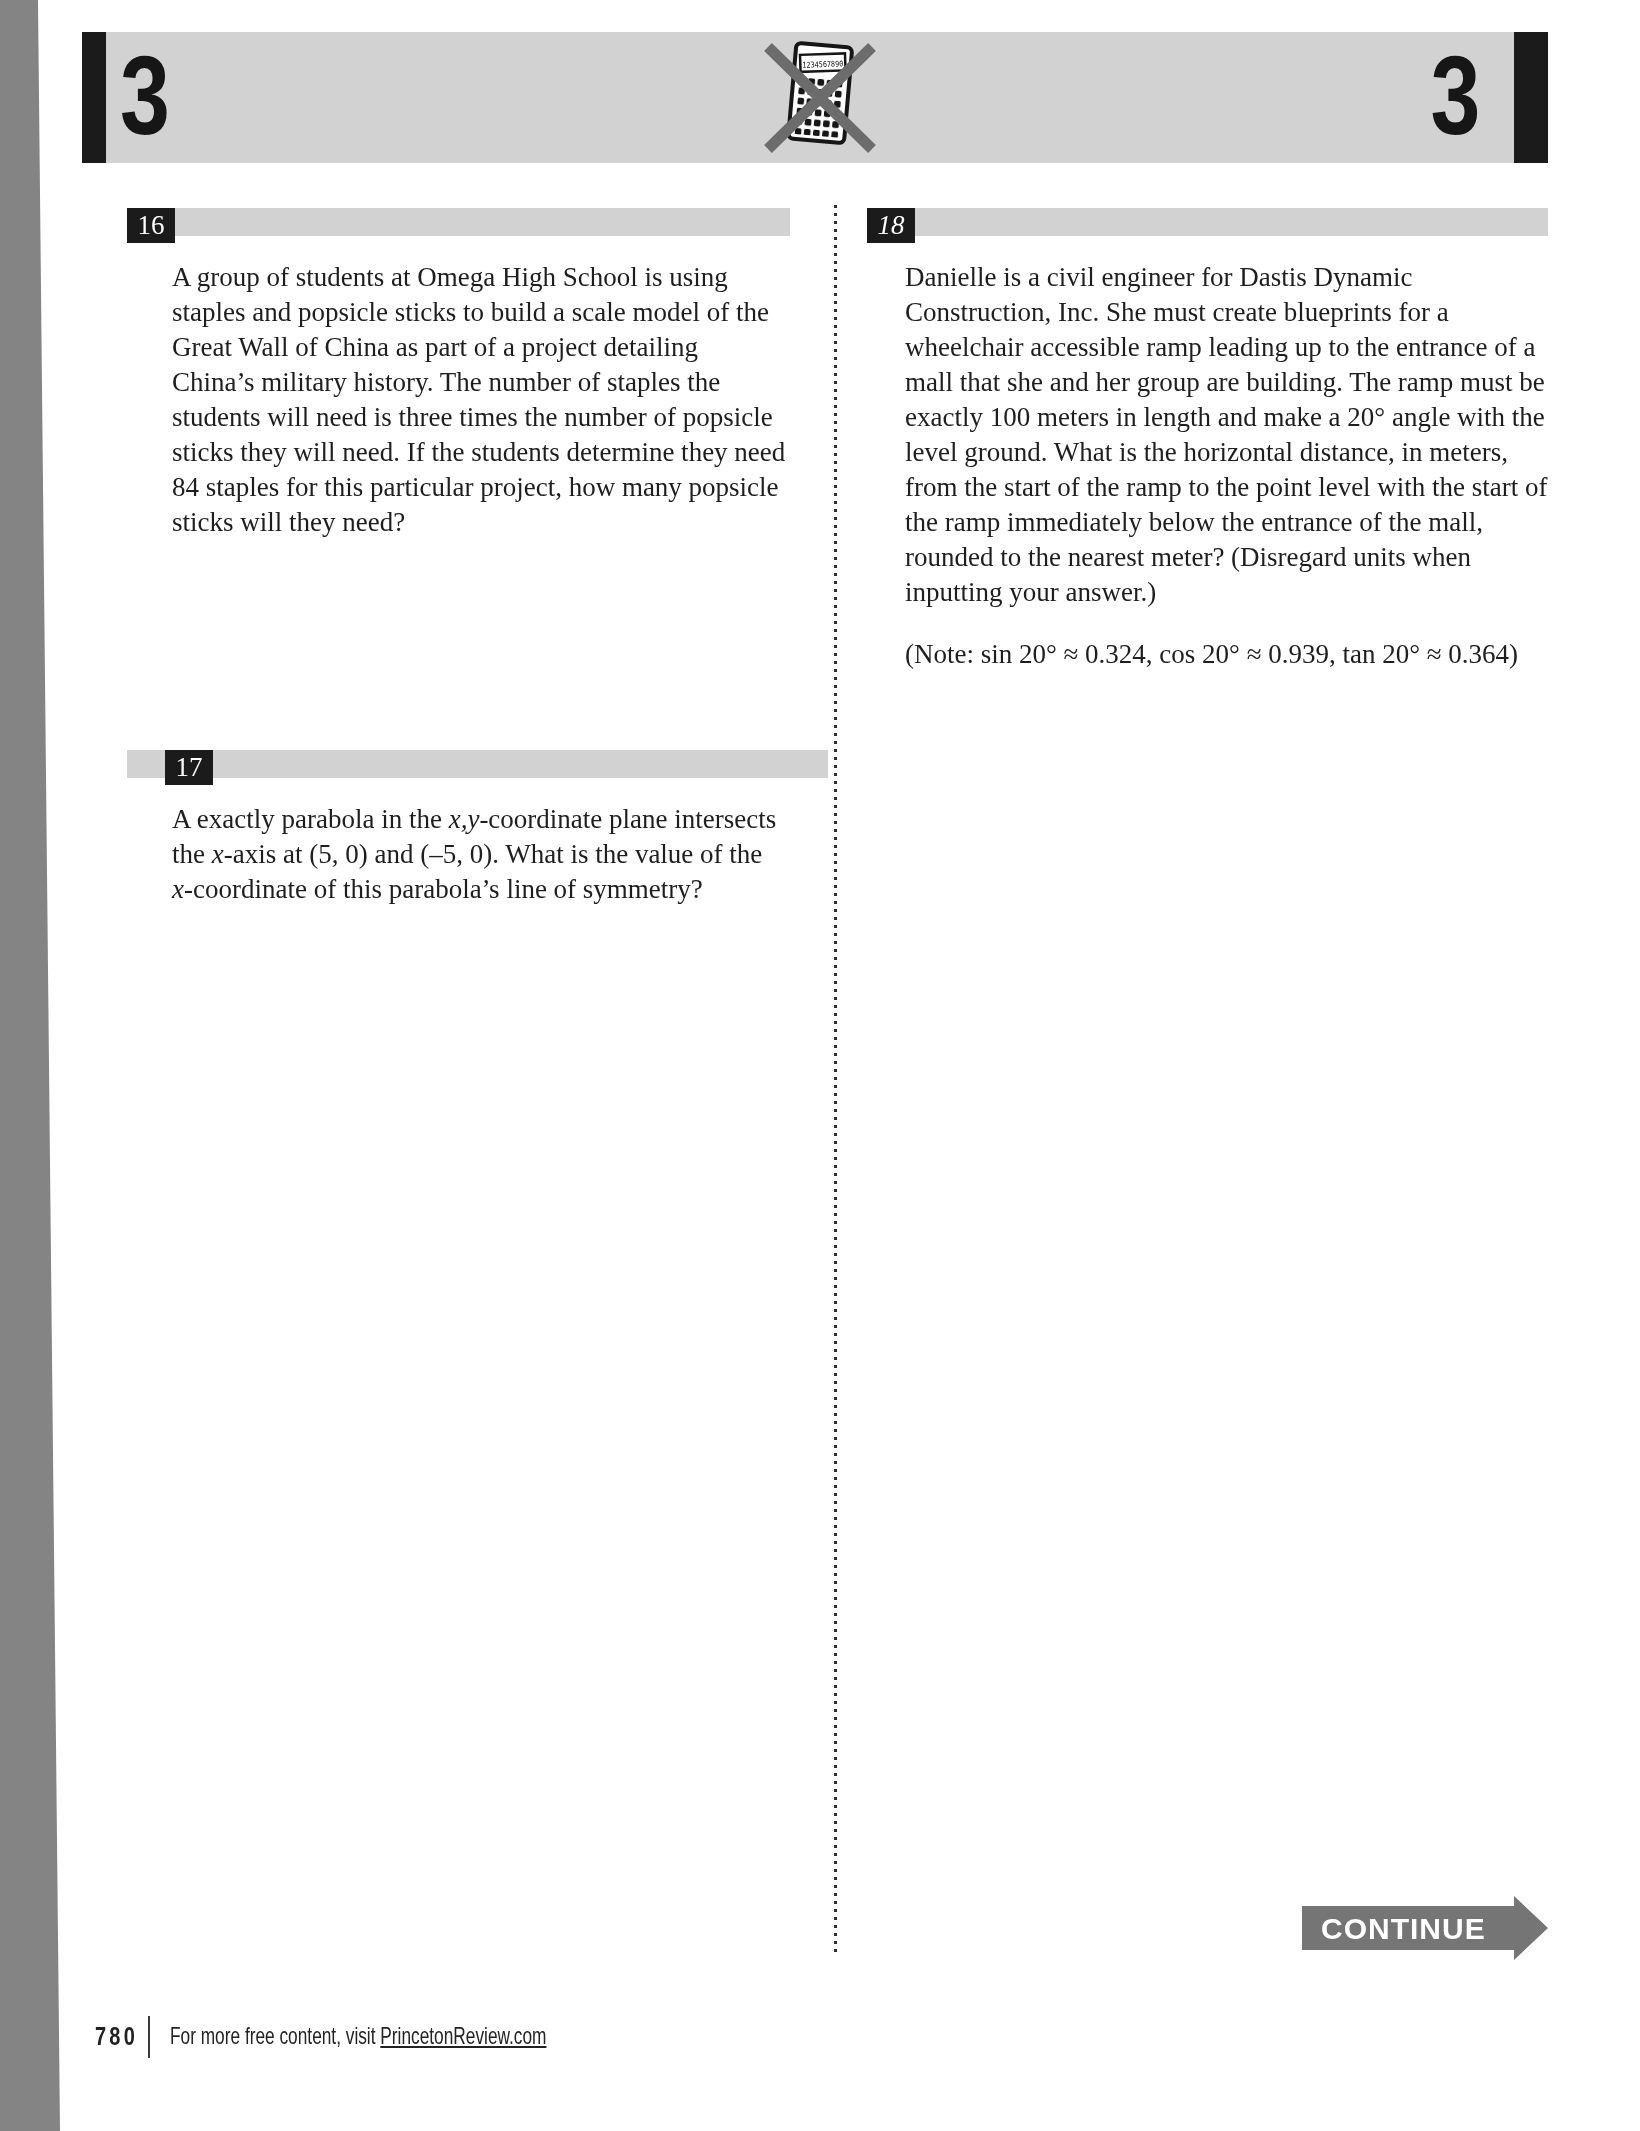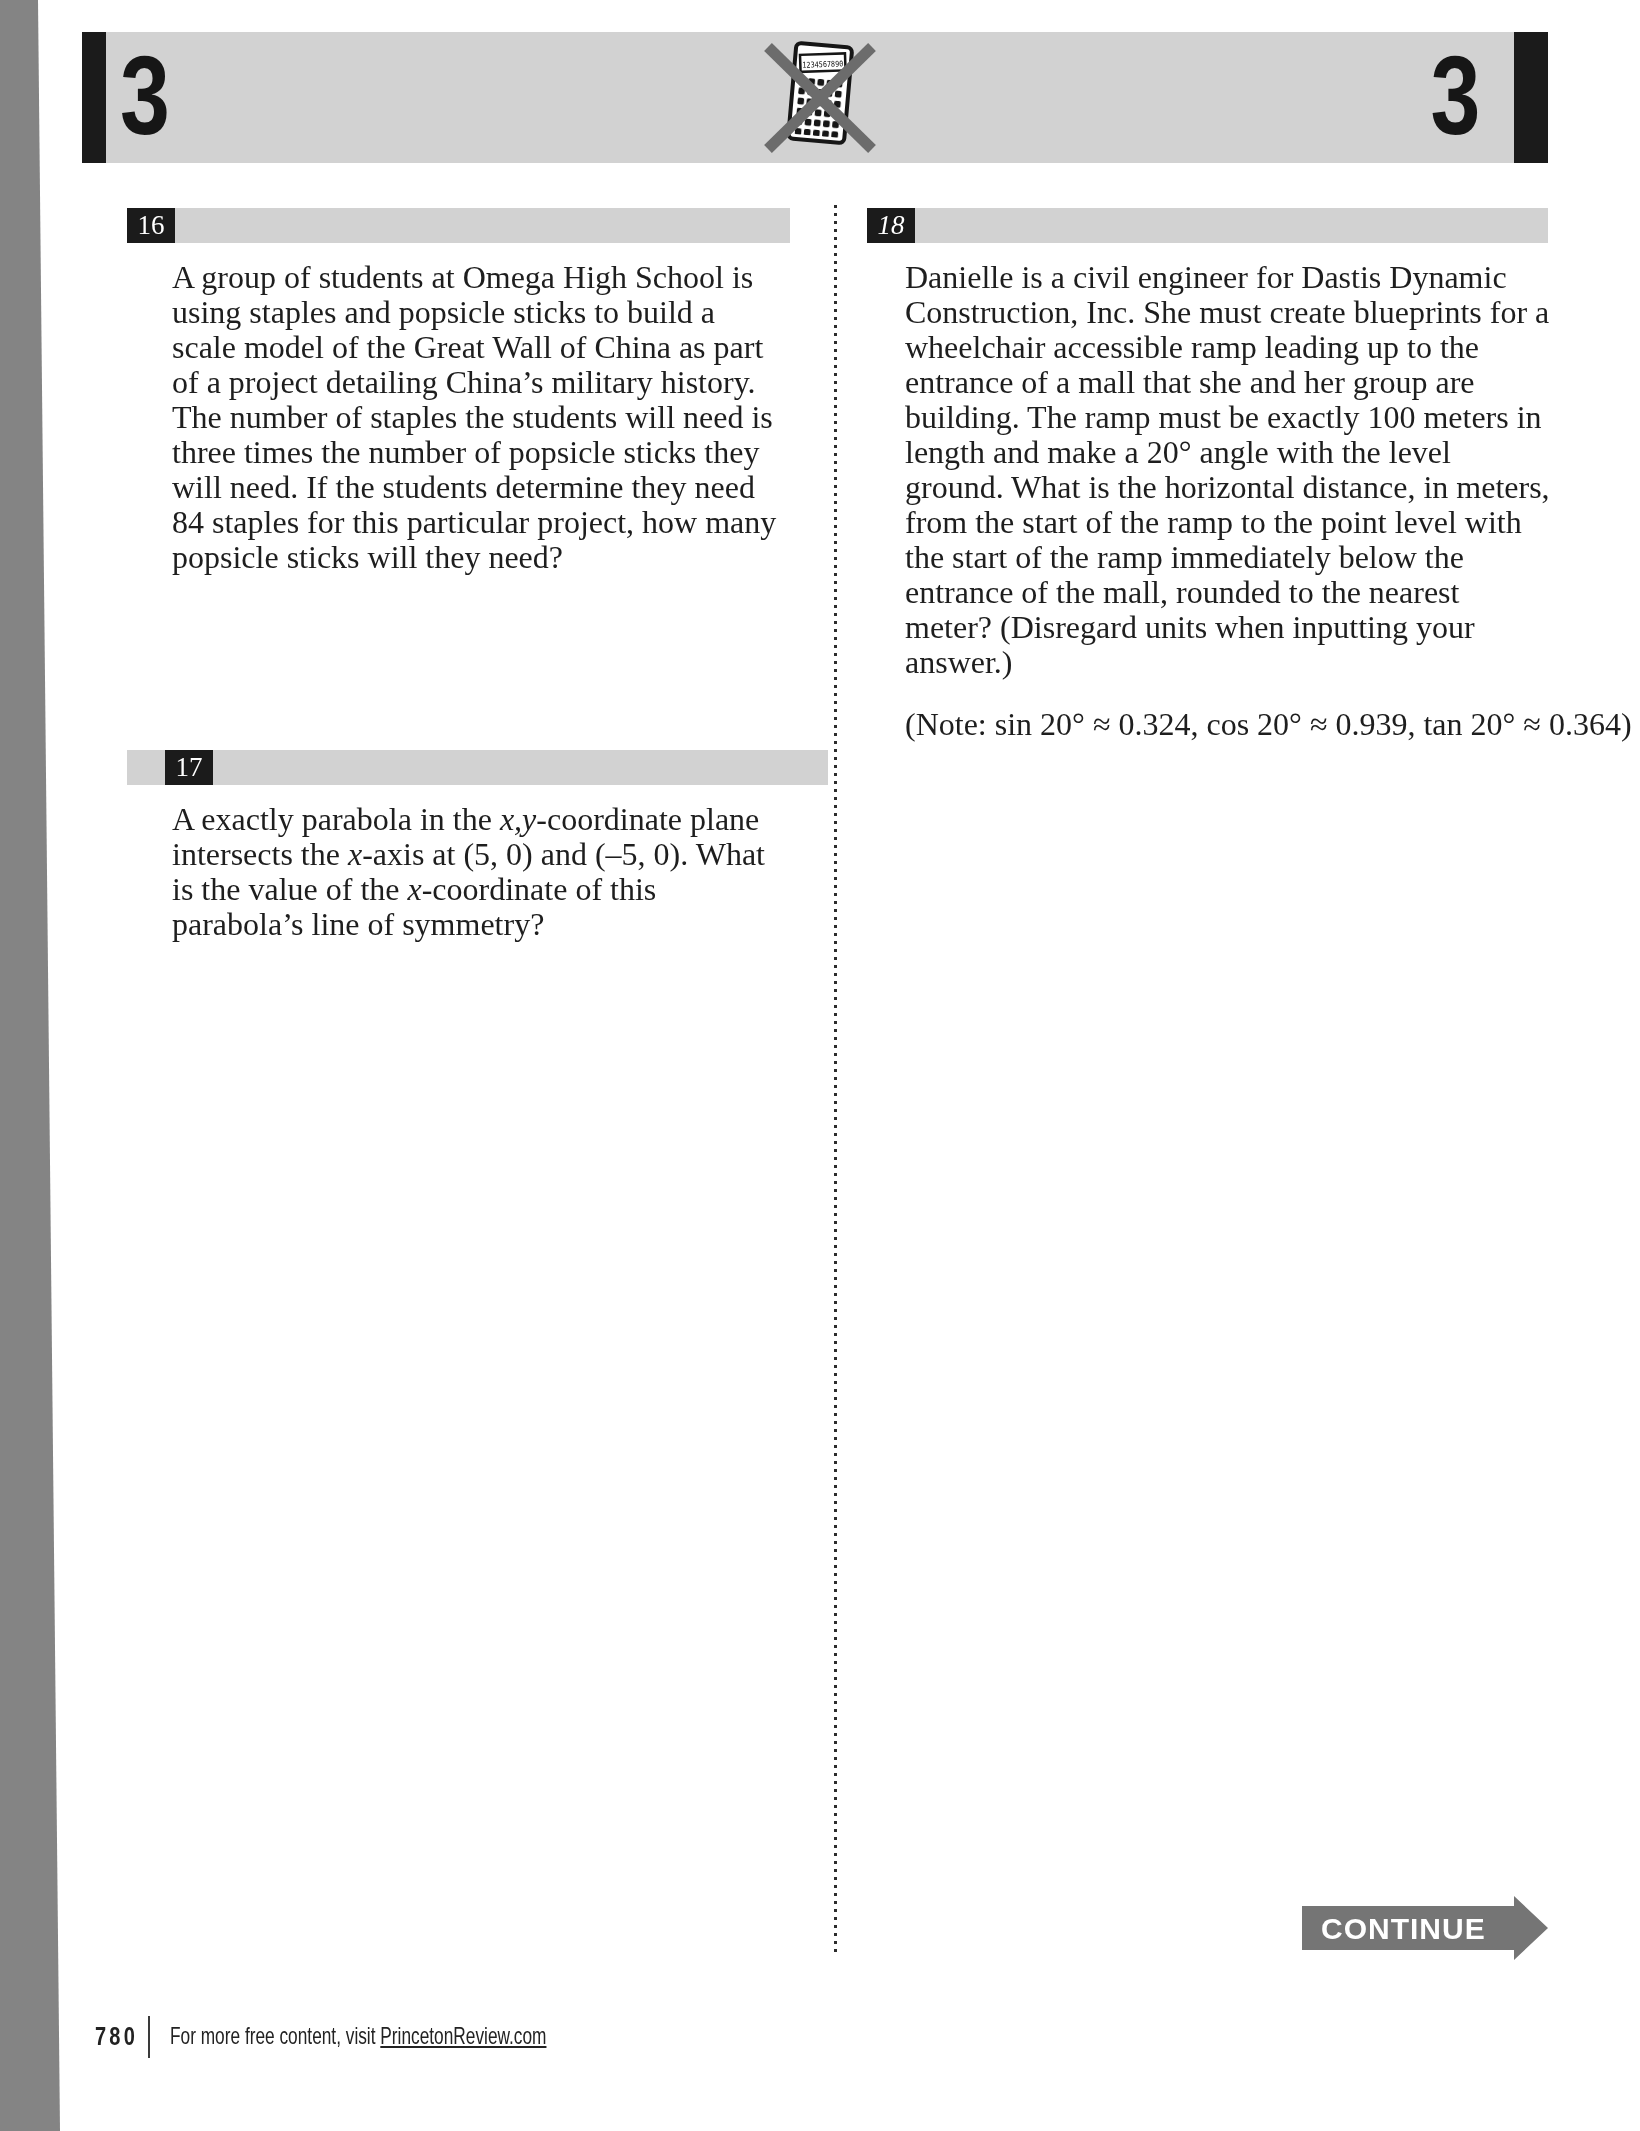--- a/index.html
+++ b/index.html
@@ -26,29 +26,29 @@
             font-size:112px; color:#161616; }
   .secnum.l { left:38px; transform:scaleX(.8); transform-origin:left center; }
   .secnum.r { right:68px; transform:scaleX(.8); transform-origin:right center; }
   .calc-wrap { position:absolute; left:672px; top:0; width:132px; height:131px; }
 
   
   .divider { position:absolute; left:834px; top:205px; width:3px; height:1752px;
              background:repeating-linear-gradient(to bottom,#2c2c2c 0 3px,transparent 3px 8px); }
 
   
-  .qbar { position:absolute; height:35px; background:var(--band-gray); display:flex; }
+  .qbar { position:absolute; height:28px; background:var(--band-gray); display:flex; }
   .qbar.q16 { left:127px; top:208px; width:663px; }
   .qbar.q17 { left:127px; top:750px; width:663px;padding-left:38px; }
   .qbar.q18 { left:867px; top:208px; width:681px;font-style:italic; }
   .qnum { width:48px; height:35px; background:var(--bar-black); color:#fff;
           font-size:27px; display:flex; align-items:center; justify-content:center; }
 
   
-  .qtext { position:absolute; font-size:32px; line-height:35px; color:var(--ink);
+  .qtext { position:absolute; font-size:27px; line-height:35px; color:var(--ink);
            text-align:left; }
   .qtext.q16 { left:172px; top:260px; width:614px; }
   .qtext.q17 { left:172px; top:802px; width:614px; }
   .qtext.q18 { left:905px; top:260px; width:648px; }
   .qtext p { margin:0; }
   .qtext .note { margin-top:27px; white-space:nowrap; }
   .qtext i { font-style:italic; }
 
   
   .continue { position:absolute; left:1302px; top:1896px; width:246px; height:64px;

